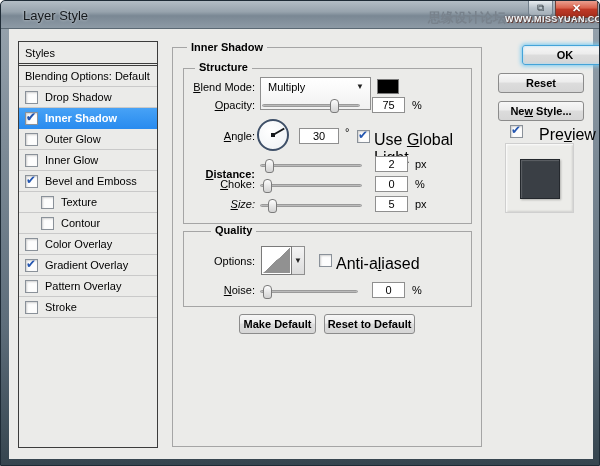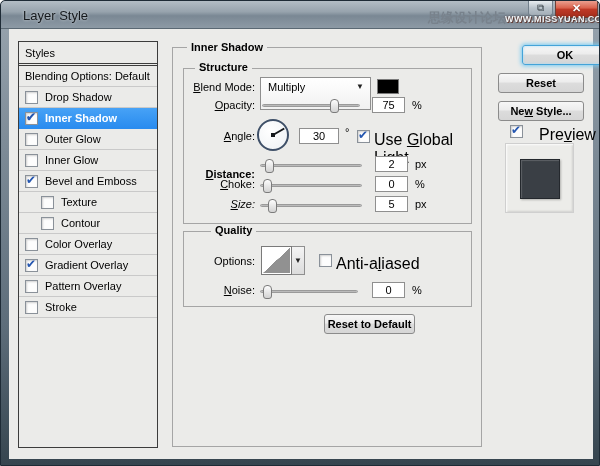--- a/index.html
+++ b/index.html
@@ -239,20 +239,23 @@
       <span class="cb" style="position:absolute; left:146px; top:206px;"></span>
       <span class="chk-label" style="left:163px; top:207px;">Anti-a<u>l</u>iased</span>
 
       <div class="lbl" style="left:0; top:236px; width:82px;"><u>N</u>oise:</div>
       <div class="slider-track" style="left:87px; top:242px; width:98px;">
         <span class="slider-thumb" style="left:2%;"></span>
       </div>
       <input class="numbox" style="left: 199px; top: 234px; width: 33px;" value="0">
       <span class="unit" style="left:239px; top:236px;">%</span>
 
+      <div class="ps-btn" style="left:66px; top:266px; width:77px;">
+        <span>Make Default</span>
+      </div>
       <div class="ps-btn" style="left:151px; top:266px; width:91px;">
         <span>Reset to Default</span>
       </div>
     </div>
 
     <div class="ps-btn btn-ok" style="left:489px; top:16px; width:86px;">
       <span>OK</span>
     </div>
     <div class="ps-btn" style="left:489px; top:72px; width:86px;">
       <span>Ne<u>w</u> Style...</span>

